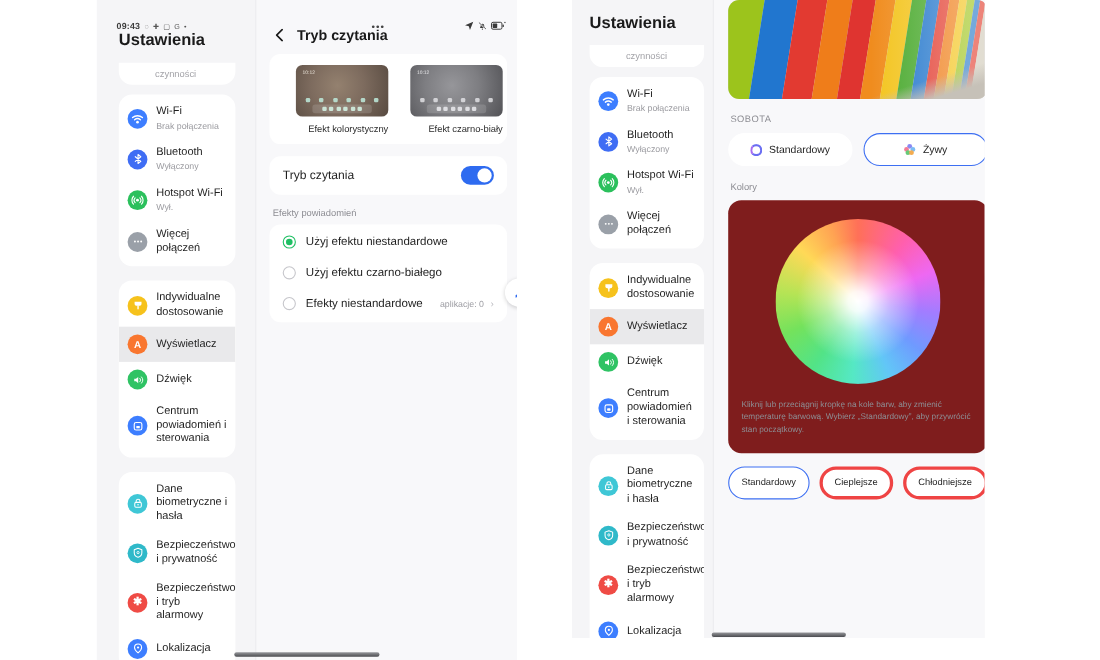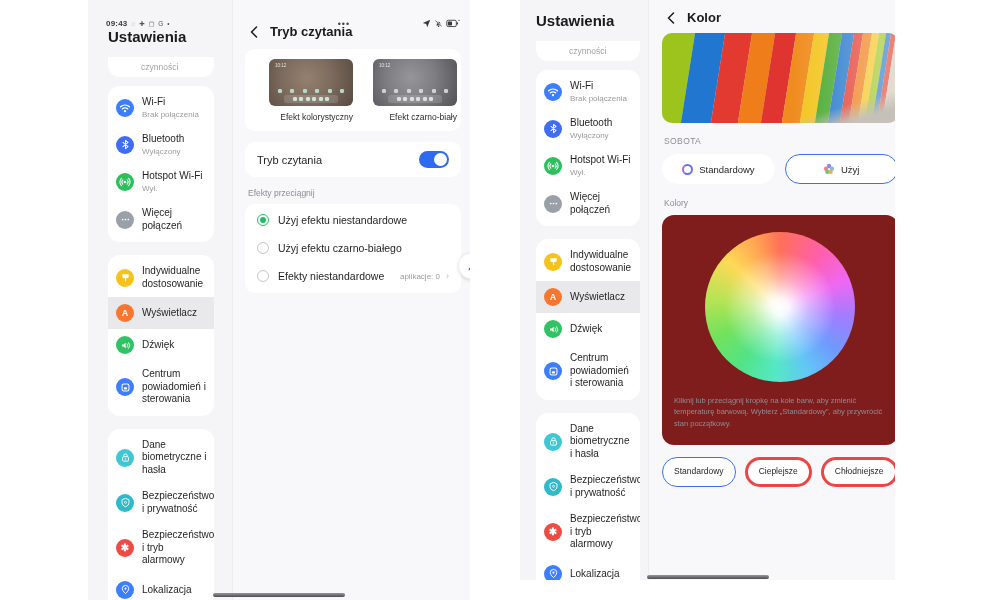--- a/index.html
+++ b/index.html
@@ -361,21 +361,21 @@
         </div>
         <span class="preview-label">Efekt czarno-biały</span>
       </div>
     </div>
 
     <div class="card toggle-row">
       <span class="toggle-label">Tryb czytania</span>
       <span class="toggle"></span>
     </div>
 
-    <div class="section-label">Efekty przeciągnij</div>
+    <div class="section-label">Efekty powiadomień</div>
 
     <div class="card opts">
       <div class="opt">
         <span class="radio sel"></span>
         <span class="opt-label">Użyj efektu niestandardowe</span>
       </div>
       <div class="opt">
         <span class="radio"></span>
         <span class="opt-label">Użyj efektu czarno-białego</span>
       </div>
@@ -546,28 +546,20 @@
           <span class="txt">
               <span class="lbl">Lokalizacja</span>
             </span>
         </div>
       </div>
 
     </div>
     </div>
 
   <div class="detail">
-    <div class="hdr">
-      <span class="back">
-        <svg width="8" height="12" viewBox="0 0 8 12">
-            <path d="M6.5 1 L1.5 6 L6.5 11" fill="none" stroke="#1a1a1a" stroke-width="1.5" stroke-linecap="round" stroke-linejoin="round"></path>
-          </svg>
-      </span>
-      <span class="hdr-title">Kolor</span>
-    </div>
 
     <div class="photo-card">
       <div class="stripes">
         <i style="width:36px;background:#9cc41c"></i>
           <i style="width:32px;background:#2176cf"></i>
         <i style="width:28px;background:#e23a31"></i>
           <i style="width:25px;background:#ef7d1a"></i>
         <i style="width:22px;background:#df3430"></i>
           <i style="width:19px;background:#f08c1e"></i>
         <i style="width:16px;background:#f3c41e"></i>
@@ -597,21 +589,21 @@
           <svg width="12" height="12" viewBox="0 0 12 12">
               <g opacity=".9">
                 <circle cx="6" cy="3" r="2.2" fill="#7d7df2"></circle>
                 <circle cx="3.1" cy="5.8" r="2.2" fill="#f26d8a"></circle>
                 <circle cx="8.9" cy="5.8" r="2.2" fill="#6db5f2"></circle>
                 <circle cx="4.4" cy="8.8" r="2.2" fill="#57c46a"></circle>
                 <circle cx="7.6" cy="8.8" r="2.2" fill="#f2a33d"></circle>
               </g>
             </svg>
         </span>
-        <span>Użyj</span>
+        <span>Żywy</span>
       </div>
     </div>
 
     <div class="colors-label">Kolory</div>
 
     <div class="wheel-card">
       <div class="wheel"></div>
       <div class="wheel-caption">Kliknij lub przeciągnij kropkę na kole barw, aby zmienić temperaturę barwową. Wybierz „Standardowy”, aby przywrócić stan początkowy.</div>
     </div>
 

